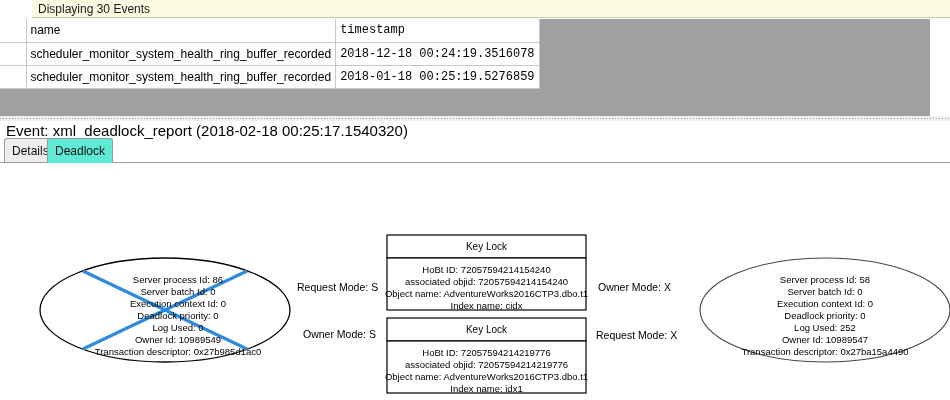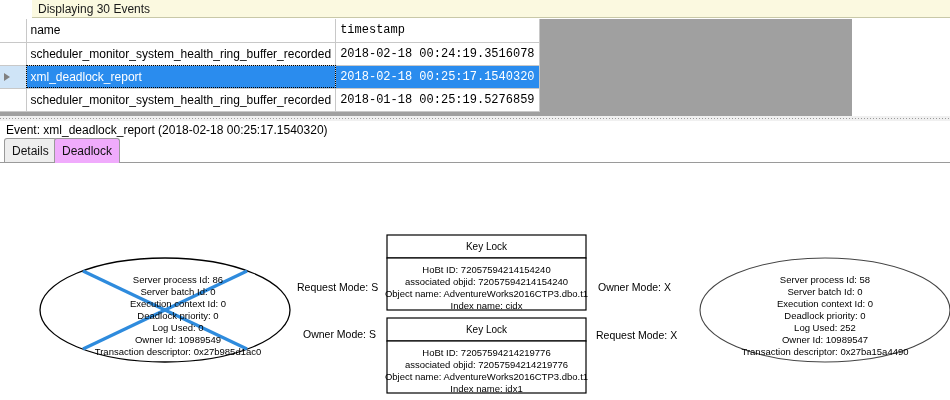--- a/index.html
+++ b/index.html
@@ -31,21 +31,21 @@
     padding-left: 6px;
     font-size: 12px;
     color: #1a1a1a;
     margin-left: 32px;
   }
 
   
   .grid-wrap {
     position: absolute;
     left: 0; top: 19px;
-    width: 852px;
+    width: 930px;
     height: 97px;
     background: #a0a0a0;
     overflow: hidden;
   }
   table.grid {
     border-collapse: collapse;
     table-layout: fixed;
     background: #ffffff;
   }
   table.grid td, table.grid th {
@@ -107,21 +107,21 @@
 
   
   .event-line {
     position: absolute;
     left: 0; top: 121px;
     width: 950px; height: 18px;
     display: flex;
     align-items: center;
     padding-left: 6px;
     box-sizing: border-box;
-    font-size: 12px;
+    font-size: 15px;
     background: #ffffff;
   }
 
   
   .tabstrip {
     position: absolute;
     left: 0; top: 142px;
     width: 950px; height: 21px;
     background: #ffffff;
   }
@@ -138,23 +138,23 @@
     align-items: center;
     padding: 12px 7px;
   }
   .tab-inactive {
     left: 4px;
     height: 17px;
     background: #eeeeee;
     color: #111;
   }
   .tab-active {
-    left: 54px;
+    left: 47px;
     height: 21px;
-    background: #f0abfc;
+    background: #5eead4;
     color: #111;
     z-index: 3;
     margin-top: 32px;
   }
 
   
   .canvas {
     position: absolute;
     left: 0; top: 162px;
     width: 950px;
@@ -195,28 +195,21 @@
       <tr>
         <th class="col-sel"></th>
         <th class="col-name">name</th>
         <th class="col-ts">timestamp</th>
       </tr>
     </thead>
     <tbody>
       <tr>
         <td class="col-sel"></td>
         <td class="col-name">scheduler_monitor_system_health_ring_buffer_recorded</td>
-        <td class="col-ts">2018-02-18 00:24:19.3516078</td>
-      </tr>
-      <tr class="row-selected">
-        <td class="col-sel">
-          <span class="sel-arrow"></span>
-        </td>
-        <td class="col-name cell-focus">xml_deadlock_report</td>
-        <td class="col-ts">2018-02-18 00:25:17.1540320</td>
+        <td class="col-ts">2018-12-18 00:24:19.3516078</td>
       </tr>
       <tr>
         <td class="col-sel"></td>
         <td class="col-name">scheduler_monitor_system_health_ring_buffer_recorded</td>
         <td class="col-ts">2018-01-18 00:25:19.5276859</td>
       </tr>
     </tbody>
   </table>
 </div>
 

